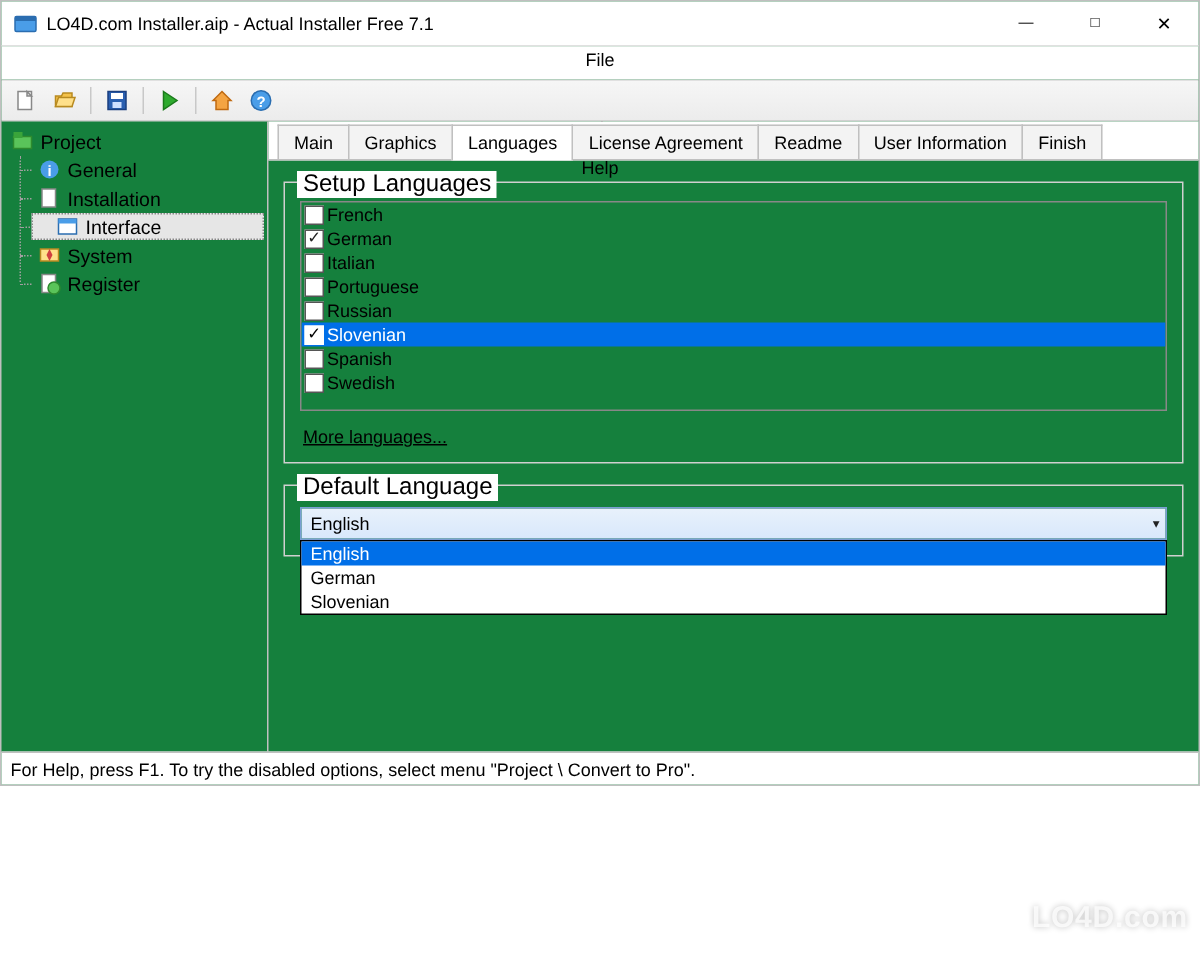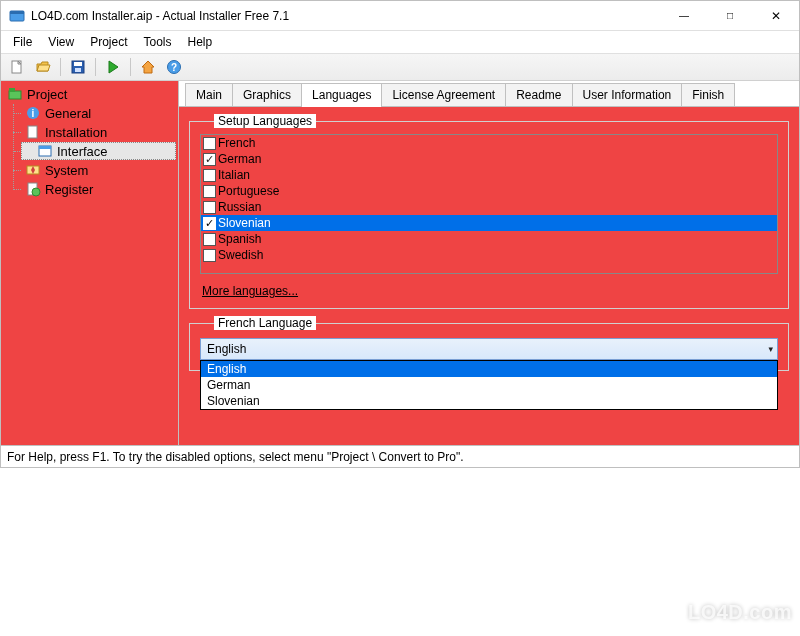--- a/index.html
+++ b/index.html
@@ -10,23 +10,23 @@
   user-select: none;
   width: 800px;
   height: 636px;
   overflow: hidden;
   position: relative;
 }
 .window {
   display: flex;
   flex-direction: column;
   width: 800px;
-  height: 468px;
+  height: 524px;
   border: 1px solid #bfbfbf;
-  background: #ef4444;
+  background: #15803d;
 }
 
 .titlebar {
   height: 30px;
   display: flex;
   align-items: center;
   background: #fff;
   border-bottom: 1px solid #e0e0e0;
 }
 .titlebar .app-icon { width: 16px; height: 16px; margin: 0 6px 0 8px; }
@@ -37,20 +37,21 @@
   font-family: "Segoe UI Symbol", sans-serif; font-size: 10px; color: #000;
 }
 .win-btn.close { font-size: 12px; }
 
 .menubar {
   height: 22px;
   display: flex;
   align-items: center;
   padding: 0 4px;
   background: #fff;
+  flex-direction: column;
 }
 .menubar .menu-item { padding: 2px 8px; font-size: 12px; }
 
 .toolbar {
   height: 28px;
   display: flex;
   align-items: center;
   padding: 0 4px;
   gap: 2px;
   background: linear-gradient(#f6f6f6, #ececec);
@@ -135,22 +136,21 @@
   border: 1px solid #d0d0d0;
   margin: 8px 4px 12px 4px;
   padding: 12px 10px 10px 10px;
   position: relative;
 }
 .groupbox > legend, .group-legend {
   position: absolute;
   top: -8px; left: 8px;
   background: #fff;
   padding: 0 4px;
-  font-size: 12px;
-  margin-left: 16px;
+  font-size: 16px;
 }
 
 .lang-list-wrap {
   border: 1px solid #888;
   height: 140px;
   display: flex;
 }
 .lang-list {
   flex: 1;
   overflow-y: scroll;
@@ -408,21 +408,21 @@
                 <div class="lang-row">
                   <span class="chk"></span>
                   <span>Swedish</span>
                 </div>
               </div>
           </div>
           <a class="more-link">More languages...</a>
         </div>
 
         <div class="default-group">
-          <div class="group-legend">French Language</div>
+          <div class="group-legend">Default Language</div>
           <div class="combo">
             <span>English</span>
             <span class="combo-arrow">▾</span>
           </div>
           <div class="combo-dropdown" id="combo-dropdown">
               <div class="combo-option selected">English</div>
               <div class="combo-option">German</div>
               <div class="combo-option">Slovenian</div>
             </div>
         </div>

